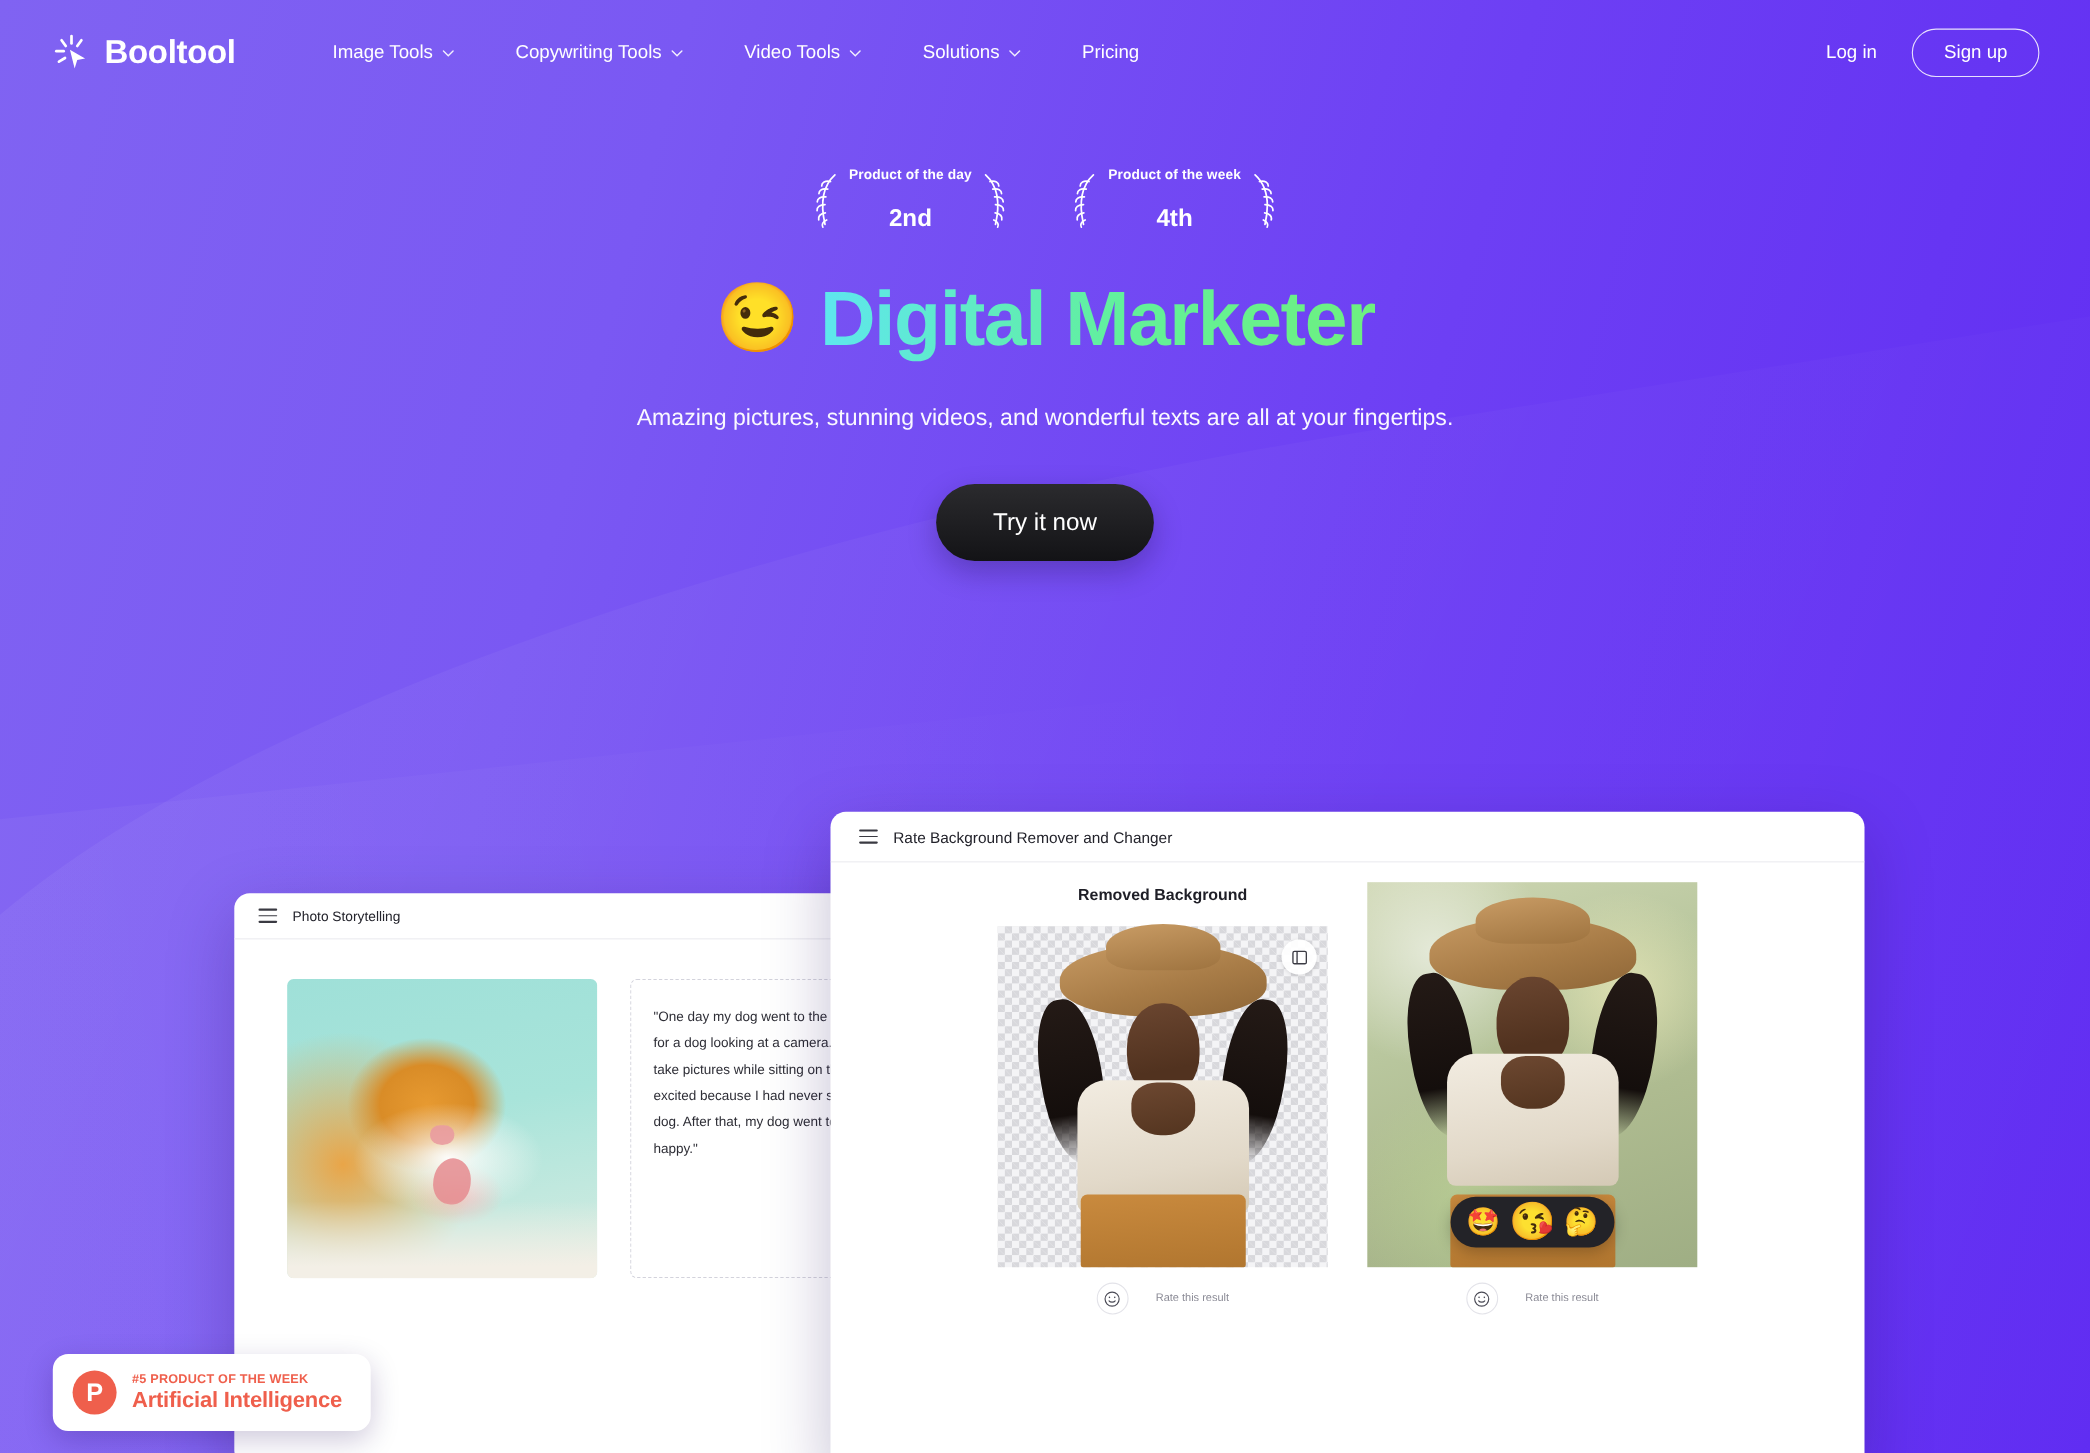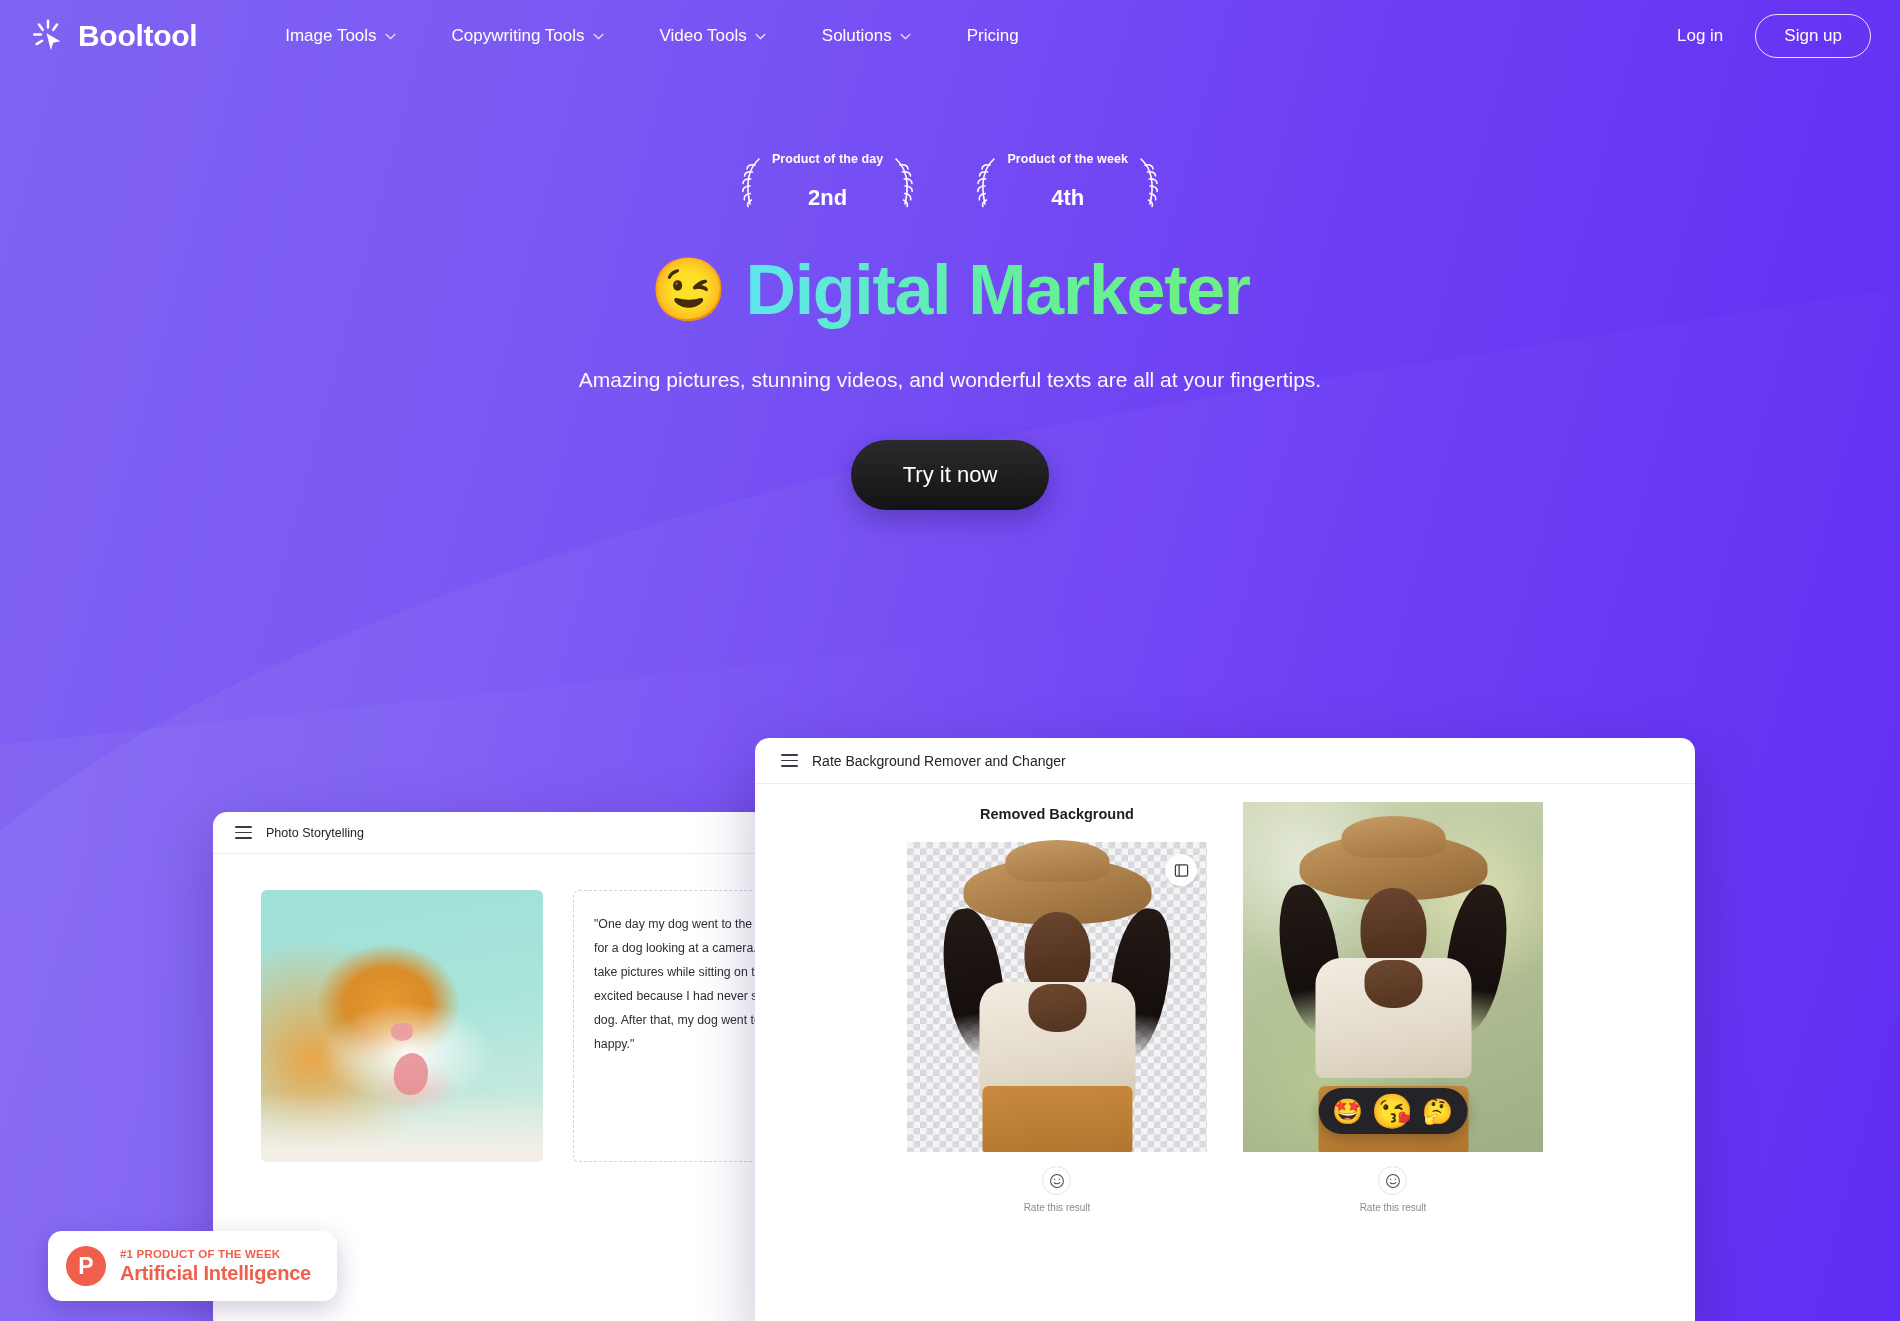--- a/index.html
+++ b/index.html
@@ -28,23 +28,23 @@
   .bg-swoop2 {
     position: absolute;
     width: 1500px; height: 900px;
     left: -300px; top: 700px;
     background: linear-gradient(90deg, rgba(255,255,255,0.05), rgba(255,255,255,0));
     transform: rotate(-6deg);
   }
 
   
   .navbar {
-    position: absolute; top: 0; left: 0; right: 0; height: 72px;
+    position: absolute; top: 12px; left: 0; right: 0; height: 72px;
     display: flex; align-items: center;
-    padding: 0 29px;
+    padding: 0 46px;
     z-index: 40;
   }
   .brand { display: flex; align-items: center; gap: 11px; margin-right: 60px; }
   .brand-logo { width: 38px; height: 38px; display:block; }
   .brand-name {
     color: #fff; font-size: 30px; font-weight: 700; letter-spacing: -0.3px;
   }
   .nav-links { display: flex; align-items: flex-start; gap: 0px; }
   .nav-item {
     display: flex; align-items: center; gap: 8px;
@@ -245,21 +245,21 @@
   }
   .compare-svg { width: 15px; height: 15px; display:block; }
   .emoji-bar {
     position: absolute; left: 50%; transform: translateX(-50%); bottom: 18px;
     background: #232328; border-radius: 24px;
     padding: 6px 14px; display: flex; align-items: center; gap: 8px;
     box-shadow: 0 4px 14px rgba(0,0,0,.25);
   }
   .emoji-bar span { font-size: 25px; line-height: 1; cursor: pointer; }
   .emoji-bar span.mid { font-size: 34px; }
-  .panel-foot { display: flex; flex-direction: column; align-items: center; gap: 7px; margin-top: 14px; }
+  .panel-foot { display: flex; flex-direction: row; align-items: center; gap: 25px; margin-top: 14px; }
 
   
   .ph-badge {
     position: absolute; left: 48px; bottom: 20px; z-index: 50;
     background: #fff; border-radius: 14px;
     display: flex; align-items: center; gap: 14px;
     padding: 15px 26px 15px 18px;
     box-shadow: 0 8px 26px rgba(30,10,90,.22);
   }
   .ph-logo {
@@ -511,16 +511,16 @@
         <span class="rate-label">Rate this result</span>
       </div>
     </div>
 
   </div>
 </div>
 
 <div class="ph-badge">
   <span class="ph-logo">P</span>
   <span>
-    <span class="ph-top" style="display:block">#1 PRODUCT OF THE WEEK</span>
+    <span class="ph-top" style="display:block">#5 PRODUCT OF THE WEEK</span>
     <span class="ph-main" style="display:block">Artificial Intelligence</span>
   </span>
 </div>
 
 </body></html>

